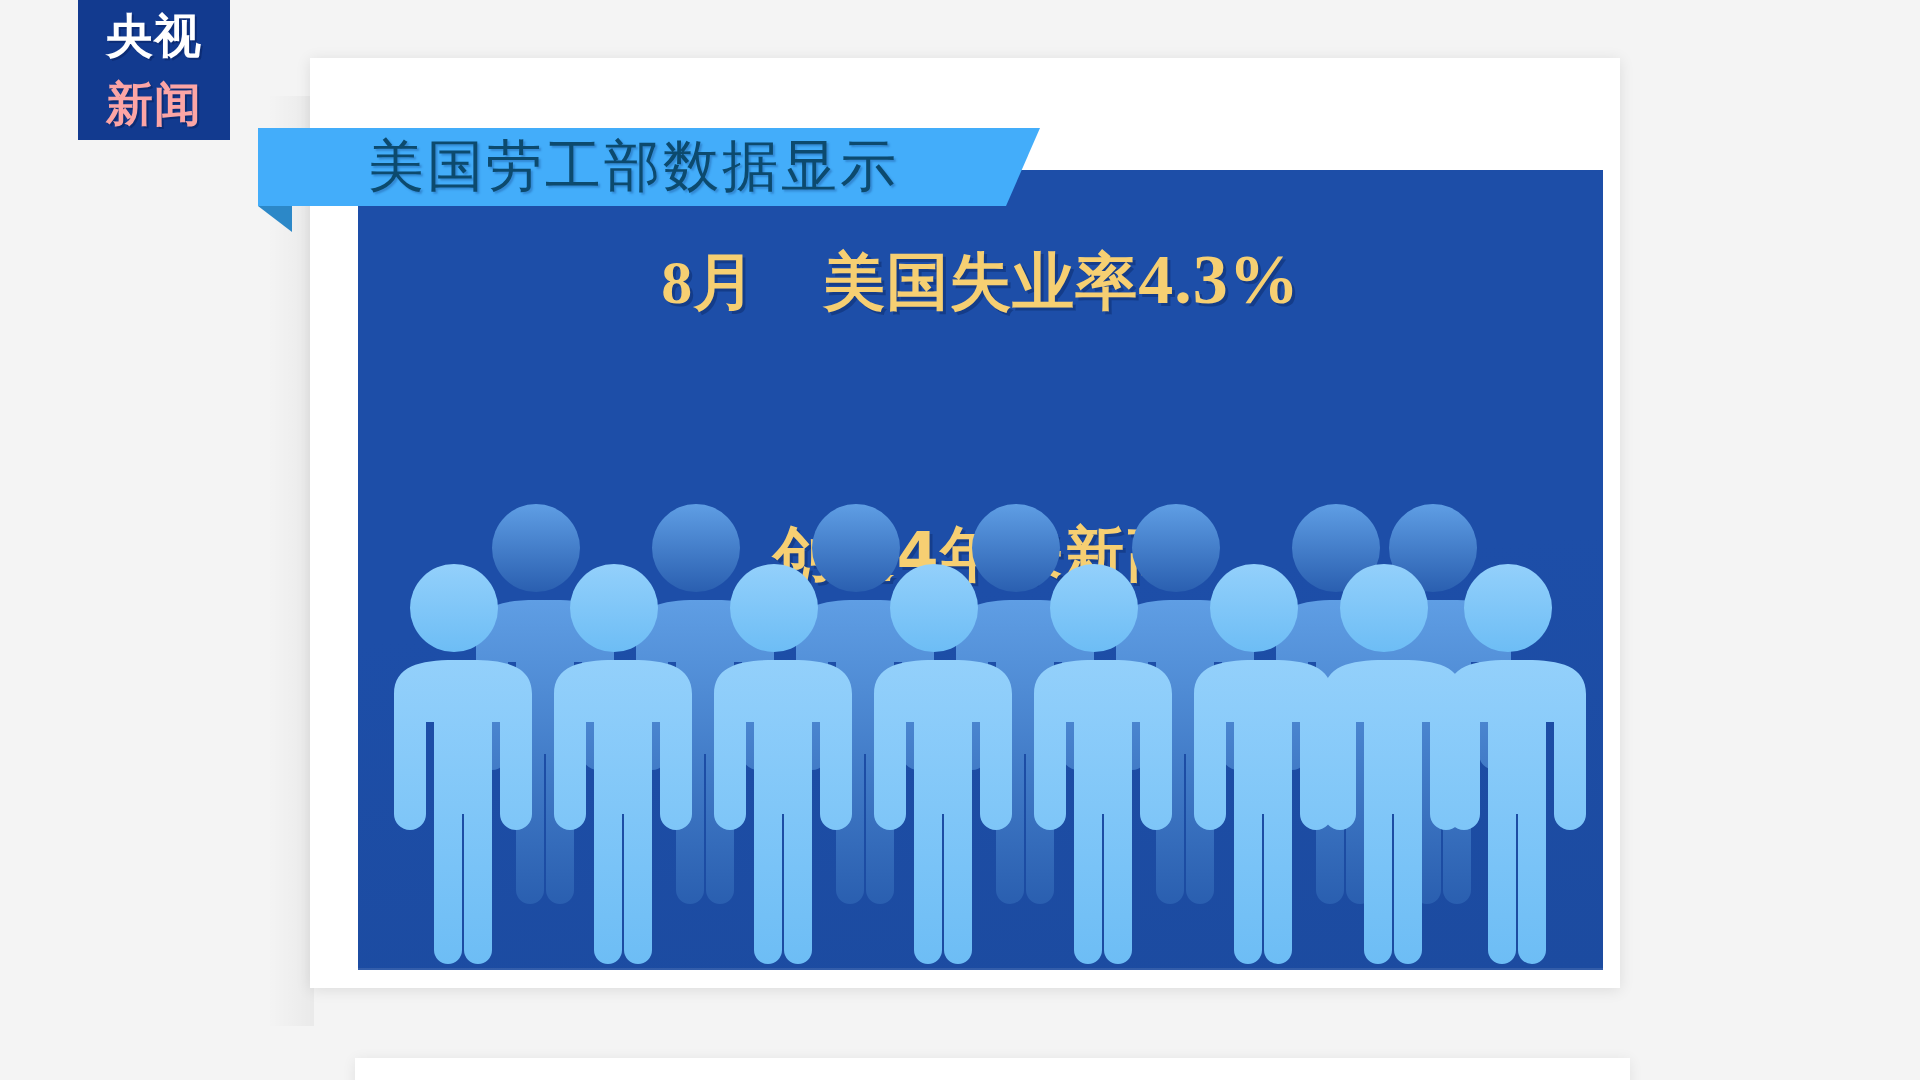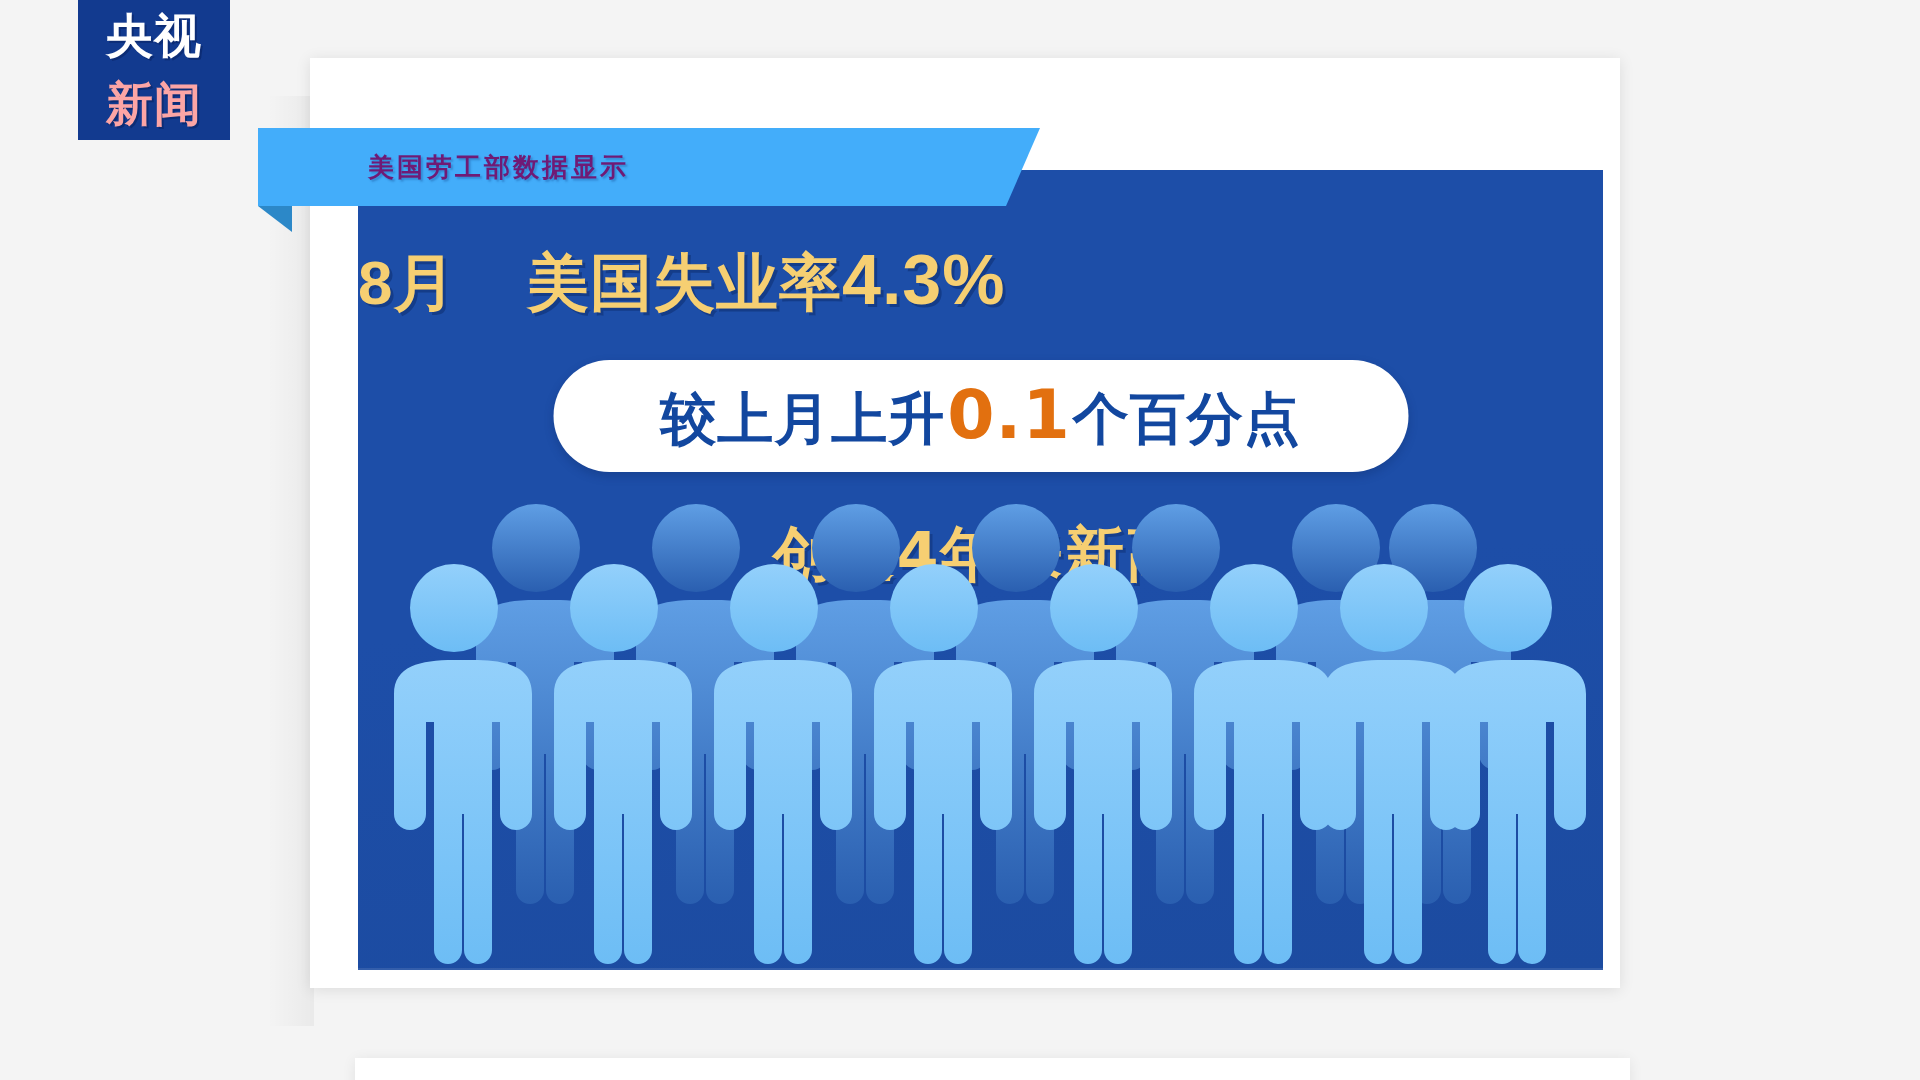--- a/index.html
+++ b/index.html
@@ -44,45 +44,45 @@
 
   
   .ribbon-wrap{position:absolute;left:258px;top:128px;height:78px;z-index:30;}
   .ribbon{
     position:relative;height:78px;width:782px;
     background:#43adfa;
     clip-path:polygon(0 0, 100% 0, calc(100% - 34px) 100%, 0 100%);
     display:flex;align-items:center;
   }
   .ribbon-text{
-    color:#701a75;font-weight:bold;font-size:26px;letter-spacing:3px;
+    color:#0c4a6e;font-weight:normal;font-size:56px;letter-spacing:3px;
     margin-left:110px;
     text-shadow:2px 2px 2px rgba(20,70,140,.35);
     font-family:"DejaVu Sans","Liberation Sans",sans-serif;
   }
   .ribbon-fold{
     position:absolute;left:0;top:78px;width:34px;height:26px;
     background:#2c88c8;
     clip-path:polygon(0 0, 100% 0, 100% 100%);
   }
 
   
   .panel{
     position:absolute;left:358px;top:170px;width:1245px;height:800px;
     background:linear-gradient(175deg,#1d4ea8 0%,#1d4ea8 52%,#1c4ba0 100%);
     overflow:hidden;
     z-index:20;
   }
 
   .headline{
-    position:absolute;left:0;right:0;top:70px;text-align:left;
+    position:absolute;left:0;right:0;top:70px;text-align:center;
     color:#f6cf72;font-weight:bold;font-size:62px;letter-spacing:1px;
     white-space:nowrap;
     text-shadow:3px 3px 0 rgba(10,40,100,.45);
-    font-family:Liberation Sans, sans-serif;
+    font-family:Liberation Serif, serif;
   }
   .headline .num{font-size:70px;}
 
   .pill{
     position:absolute;left:50%;transform:translateX(-50%);top:190px;
     background:#ffffff;border-radius:60px;
     height:112px;min-width:855px;
     display:flex;align-items:center;justify-content:center;
     box-shadow:0 4px 10px rgba(8,30,80,.25);
   }
@@ -133,27 +133,20 @@
 </div>
 
 <div class="panel">
 
   <div class="headline">
     <span>8月</span>
     <span style="display:inline-block;width:34px"></span>
     <span>美国失业率</span><span class="num">4.3%</span>
   </div>
 
-  <div class="pill">
-    <div class="pill-text">
-      <span class="pill-blue">较上月上升</span>
-      <span class="pill-orange">0.1</span>
-      <span class="pill-blue">个百分点</span>
-    </div>
-  </div>
 
   <div class="subline">创近4年来新高</div>
 
   <div class="people">
     <svg class="row-back" viewBox="0 0 1245 420" preserveAspectRatio="none">
       <defs>
         <linearGradient id="gBack" x1="0" y1="0" x2="0" y2="1">
           <stop offset="0%" stop-color="#5f9ee4"></stop>
           <stop offset="100%" stop-color="#2a5fb0"></stop>
         </linearGradient>

